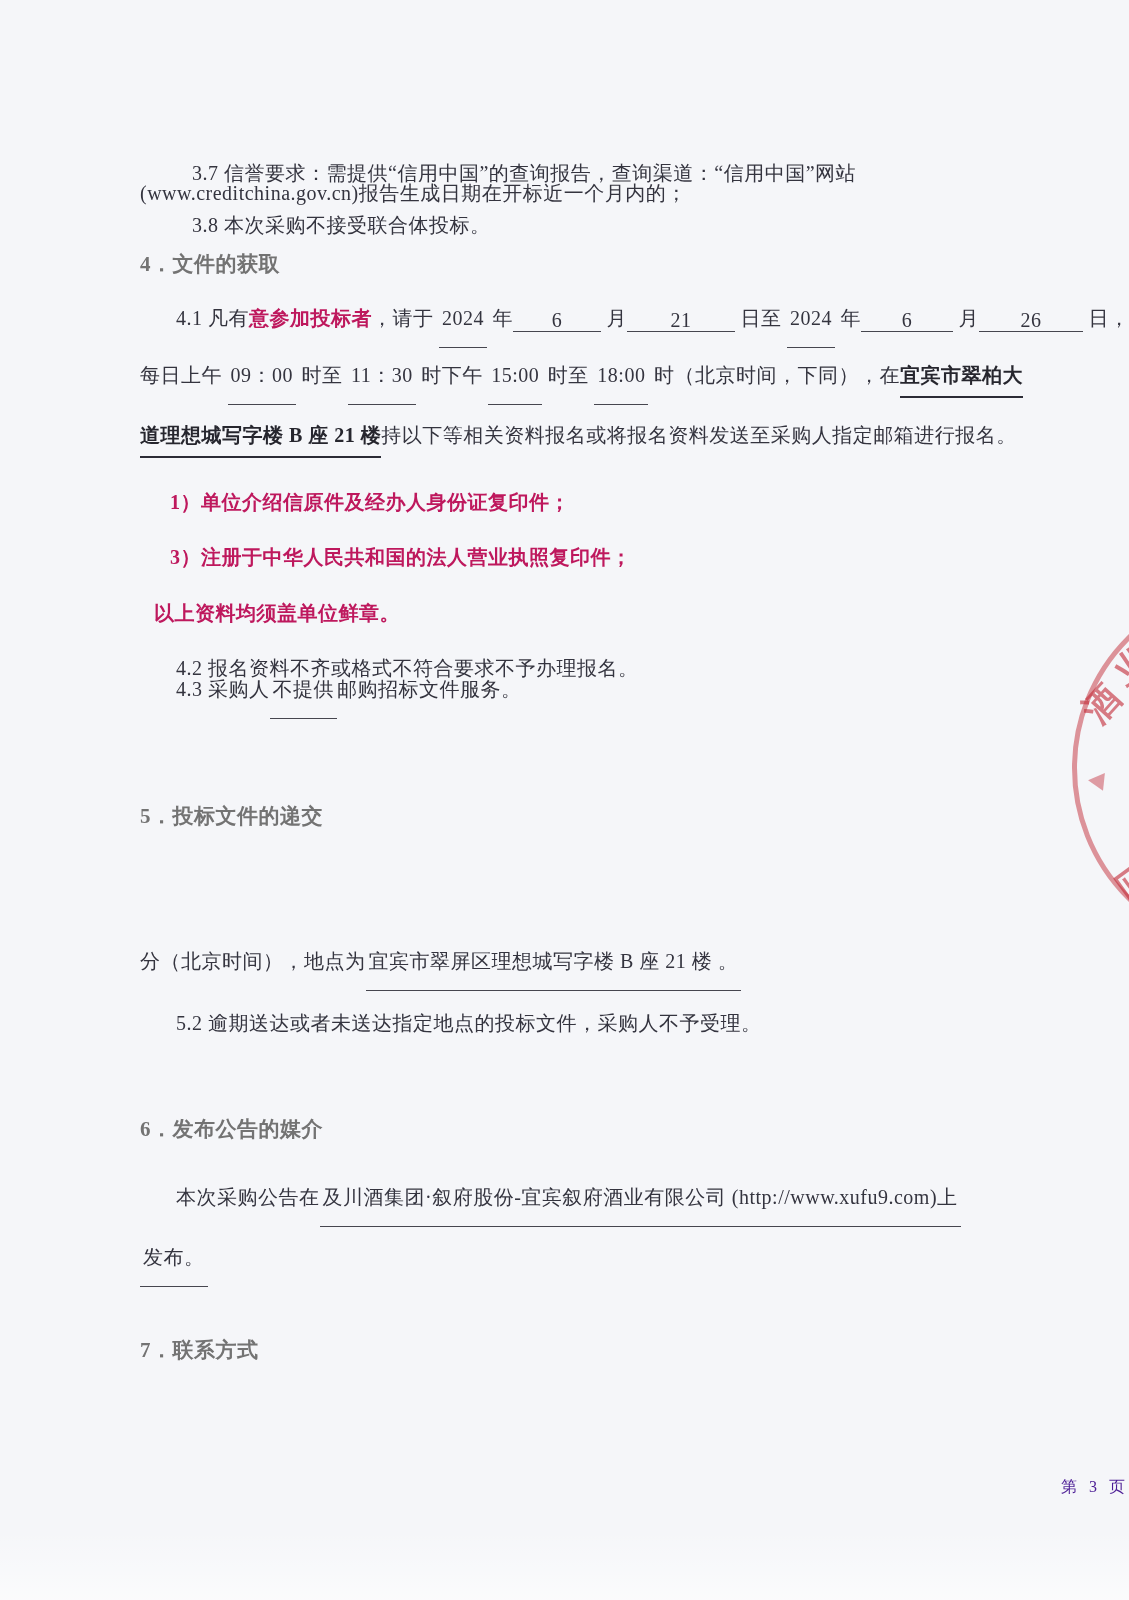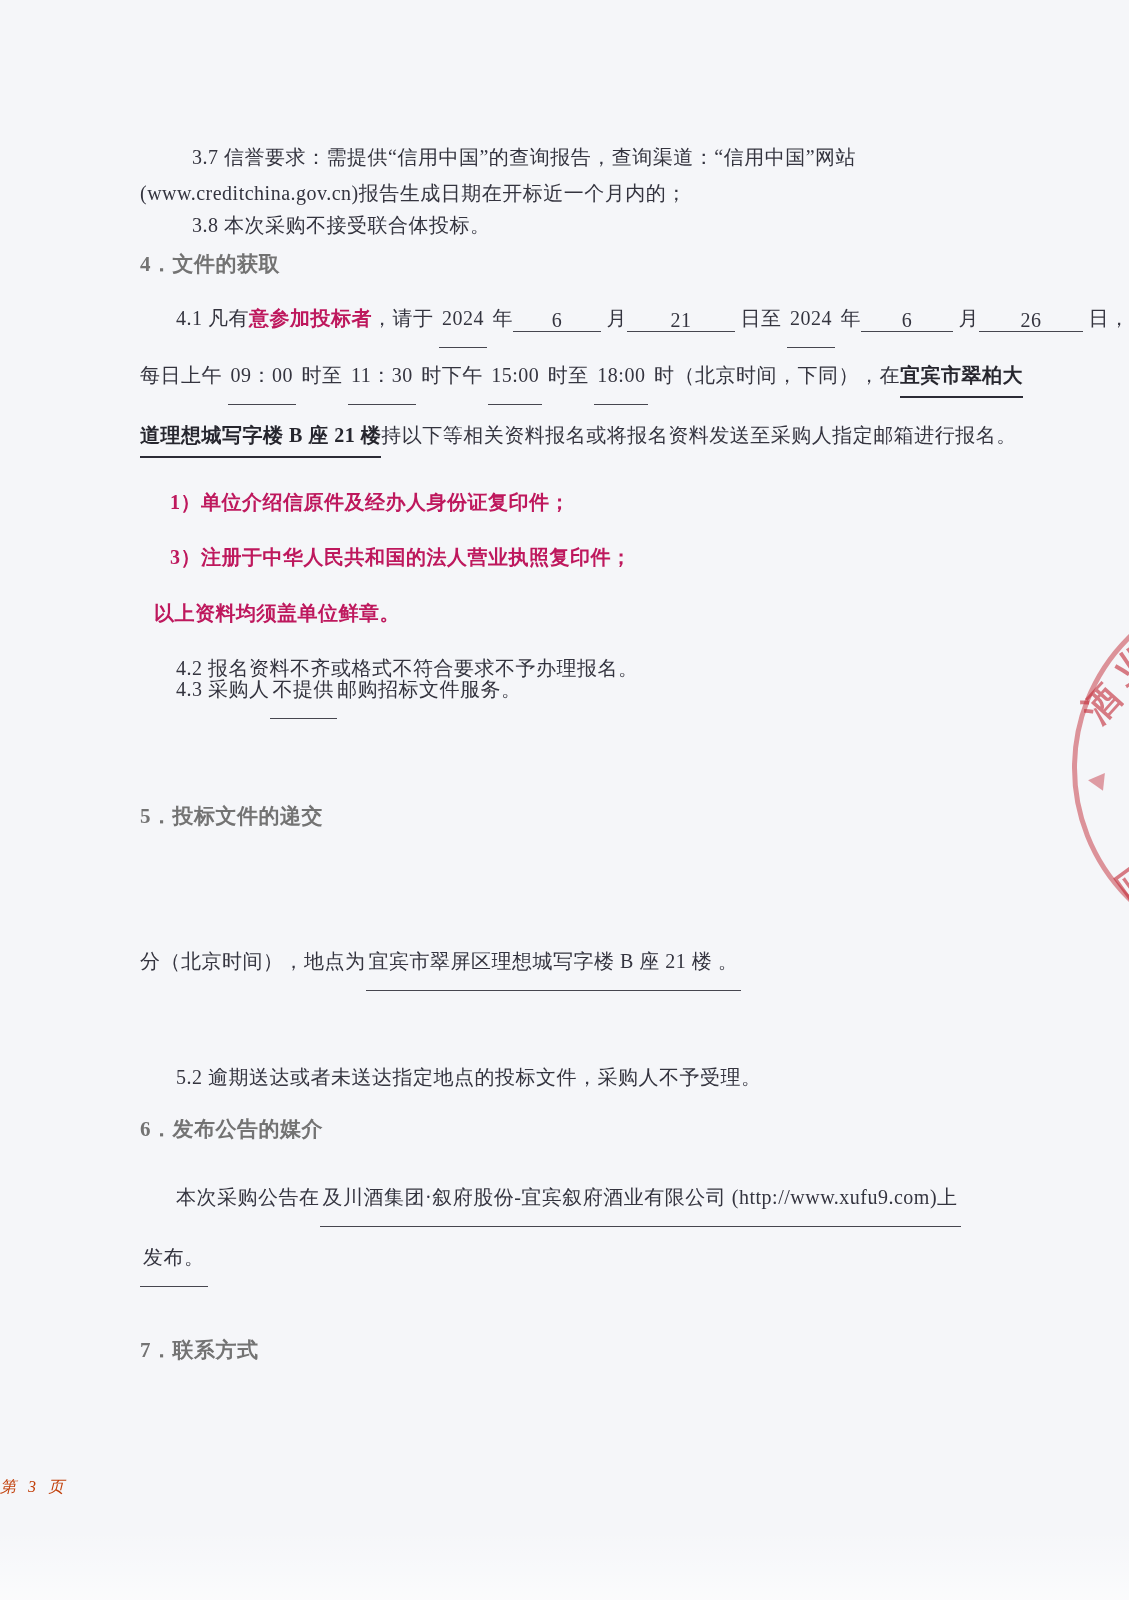--- a/index.html
+++ b/index.html
@@ -41,25 +41,24 @@
   .blank{
     display:inline-block;
     text-align:center;
     border-bottom:1.5px solid #46464f;
     height:24px;
     vertical-align:bottom;
   }
   .w88{width:88px}.w92{width:92px}.w104{width:104px}.w108{width:108px}
   .footer{
     position:absolute;left:0;width:100%;
-    text-align:left;
+    text-align:right;
     font-size:16px;
     letter-spacing:4px;
-    color:#c2410c;
-    font-style:italic;
+    color:#4c1d95;
   }
   
   .stamp{position:absolute;left:1072px;top:582px;width:372px;height:372px;pointer-events:none;}
   .stamp-ring{
     position:absolute;inset:0;border-radius:50%;
     border:5px solid rgba(195,45,58,.5);
   }
   .stamp-char{
     position:absolute;
     color:rgba(195,45,58,.62);
@@ -76,21 +75,21 @@
     border-bottom:9px solid transparent;
     border-right:16px solid rgba(195,45,58,.45);
     transform:rotate(6deg);
   }
 </style>
 </head>
 <body>
 
 <div class="page">
 
-  <div class="line" style="top:144px;left:192px">3.7 信誉要求：需提供“信用中国”的查询报告，查询渠道：“信用中国”网站</div>
+  <div class="line" style="top:160px;left:192px">3.7 信誉要求：需提供“信用中国”的查询报告，查询渠道：“信用中国”网站</div>
   <div class="line" style="top:180px;left:140px">(www.creditchina.gov.cn)报告生成日期在开标近一个月内的；</div>
   <div class="line" style="top:212px;left:192px">3.8 本次采购不接受联合体投标。</div>
 
   <div class="line h" style="top:251px;left:140px">4．文件的获取</div>
 
   <div class="line" style="top:305px;left:176px"><span>4.1 凡有</span><span class="b">意参加投标者</span><span>，请于 </span><span class="u">2024</span><span> 年</span><span class="blank w88">6</span><span> 月</span><span class="blank w108">21</span><span> 日至 </span><span class="u">2024</span><span> 年</span><span class="blank w92">6</span><span> 月</span><span class="blank w104">26</span><span> 日，</span></div>
 
   <div class="line" style="top:362px;left:140px"><span>每日上午 </span><span class="u">09：00</span><span> 时至 </span><span class="u">11：30</span><span> 时下午 </span><span class="u">15:00</span><span> 时至 </span><span class="u">18:00</span><span> 时（北京时间，下同），在</span><span class="bu">宜宾市翠柏大</span></div>
 
   <div class="line" style="top:422px;left:140px"><span class="bu">道理想城写字楼 B 座 21 楼</span><span>持以下等相关资料报名或将报名资料发送至采购人指定邮箱进行报名。</span></div>
@@ -101,21 +100,21 @@
 
   <div class="line" style="top:655px;left:176px">4.2 报名资料不齐或格式不符合要求不予办理报名。</div>
 
   <div class="line" style="top:676px;left:176px"><span>4.3 采购人</span><span class="u">不提供</span><span>邮购招标文件服务。</span></div>
 
   <div class="line h" style="top:803px;left:140px">5．投标文件的递交</div>
 
 
   <div class="line" style="top:948px;left:140px"><span>分（北京时间），地点为</span><span class="u">宜宾市翠屏区理想城写字楼 B 座 21 楼 。</span></div>
 
-  <div class="line" style="top:1064px;left:176px">5.2 逾期送达或者未送达指定地点的投标文件，采购人不予受理。</div>
+  <div class="line" style="top:1010px;left:176px">5.2 逾期送达或者未送达指定地点的投标文件，采购人不予受理。</div>
 
   <div class="line h" style="top:1116px;left:140px">6．发布公告的媒介</div>
 
   <div class="line" style="top:1184px;left:176px"><span>本次采购公告在</span><span class="u">及川酒集团·叙府股份-宜宾叙府酒业有限公司 (http://www.xufu9.com)上</span></div>
 
   <div class="line" style="top:1244px;left:140px"><span class="u">发布。</span></div>
 
   <div class="line h" style="top:1337px;left:140px">7．联系方式</div>
 
   <div class="footer" style="top:1477px">第 3 页</div>

